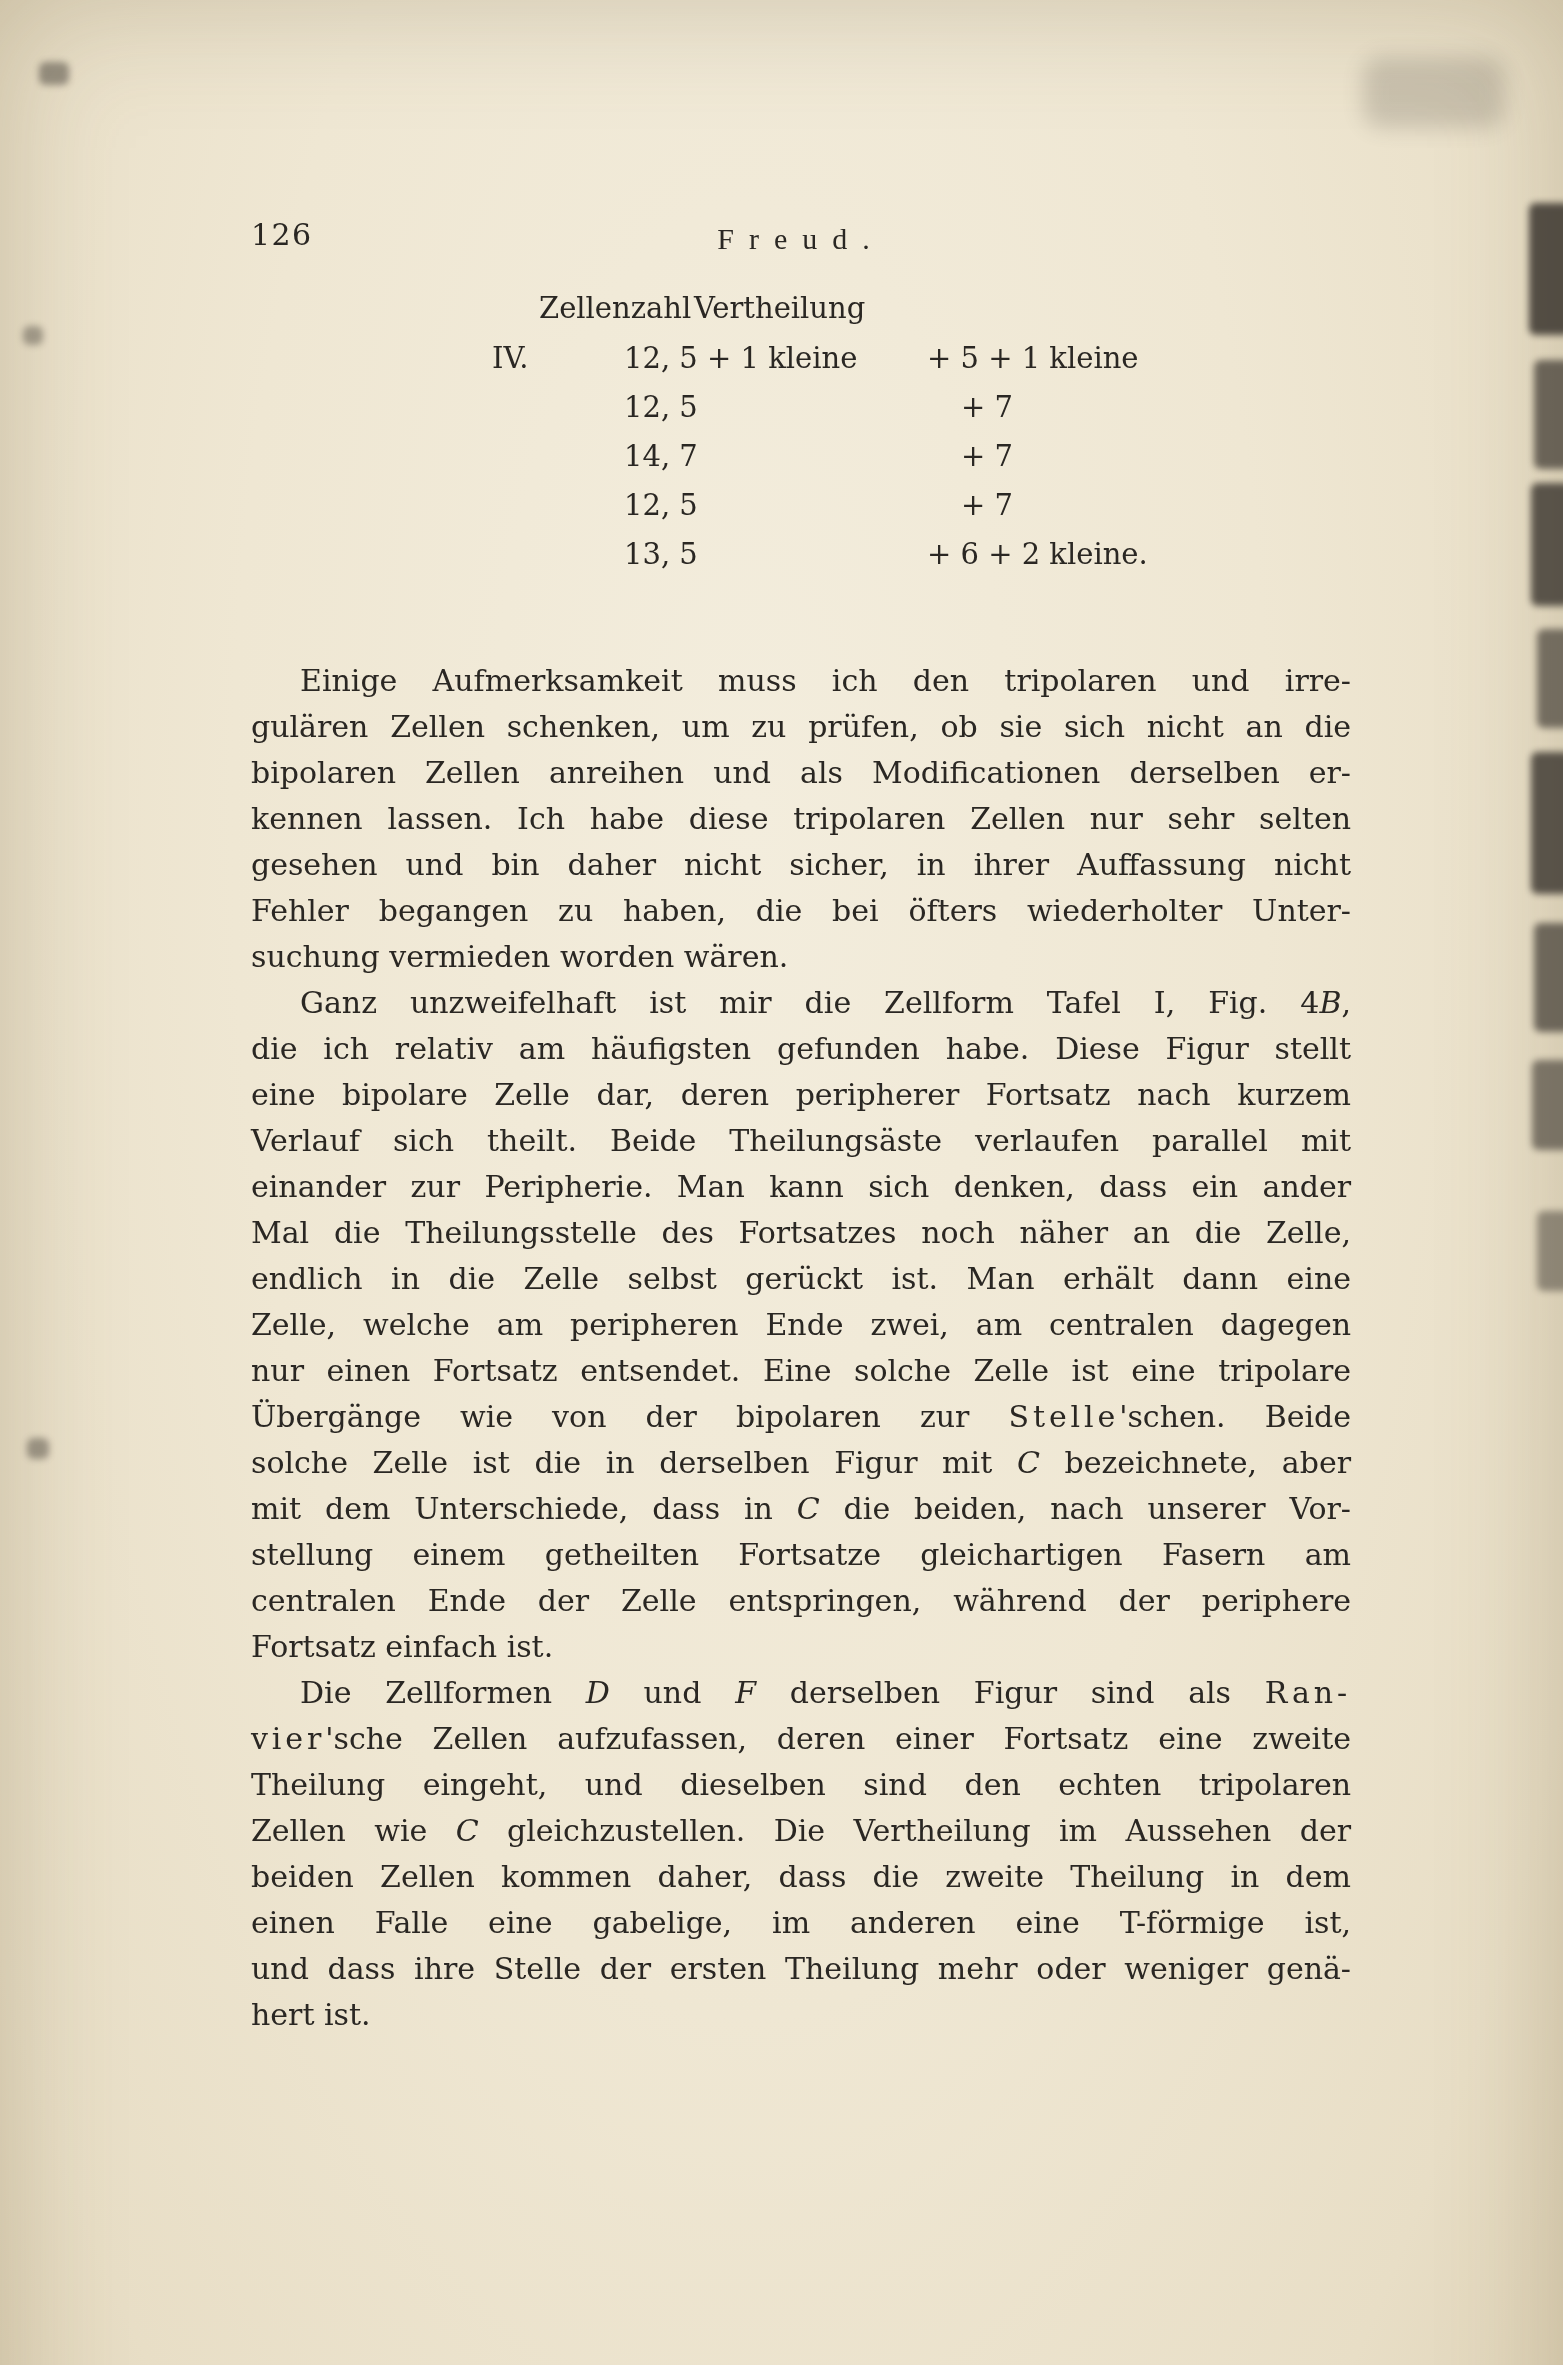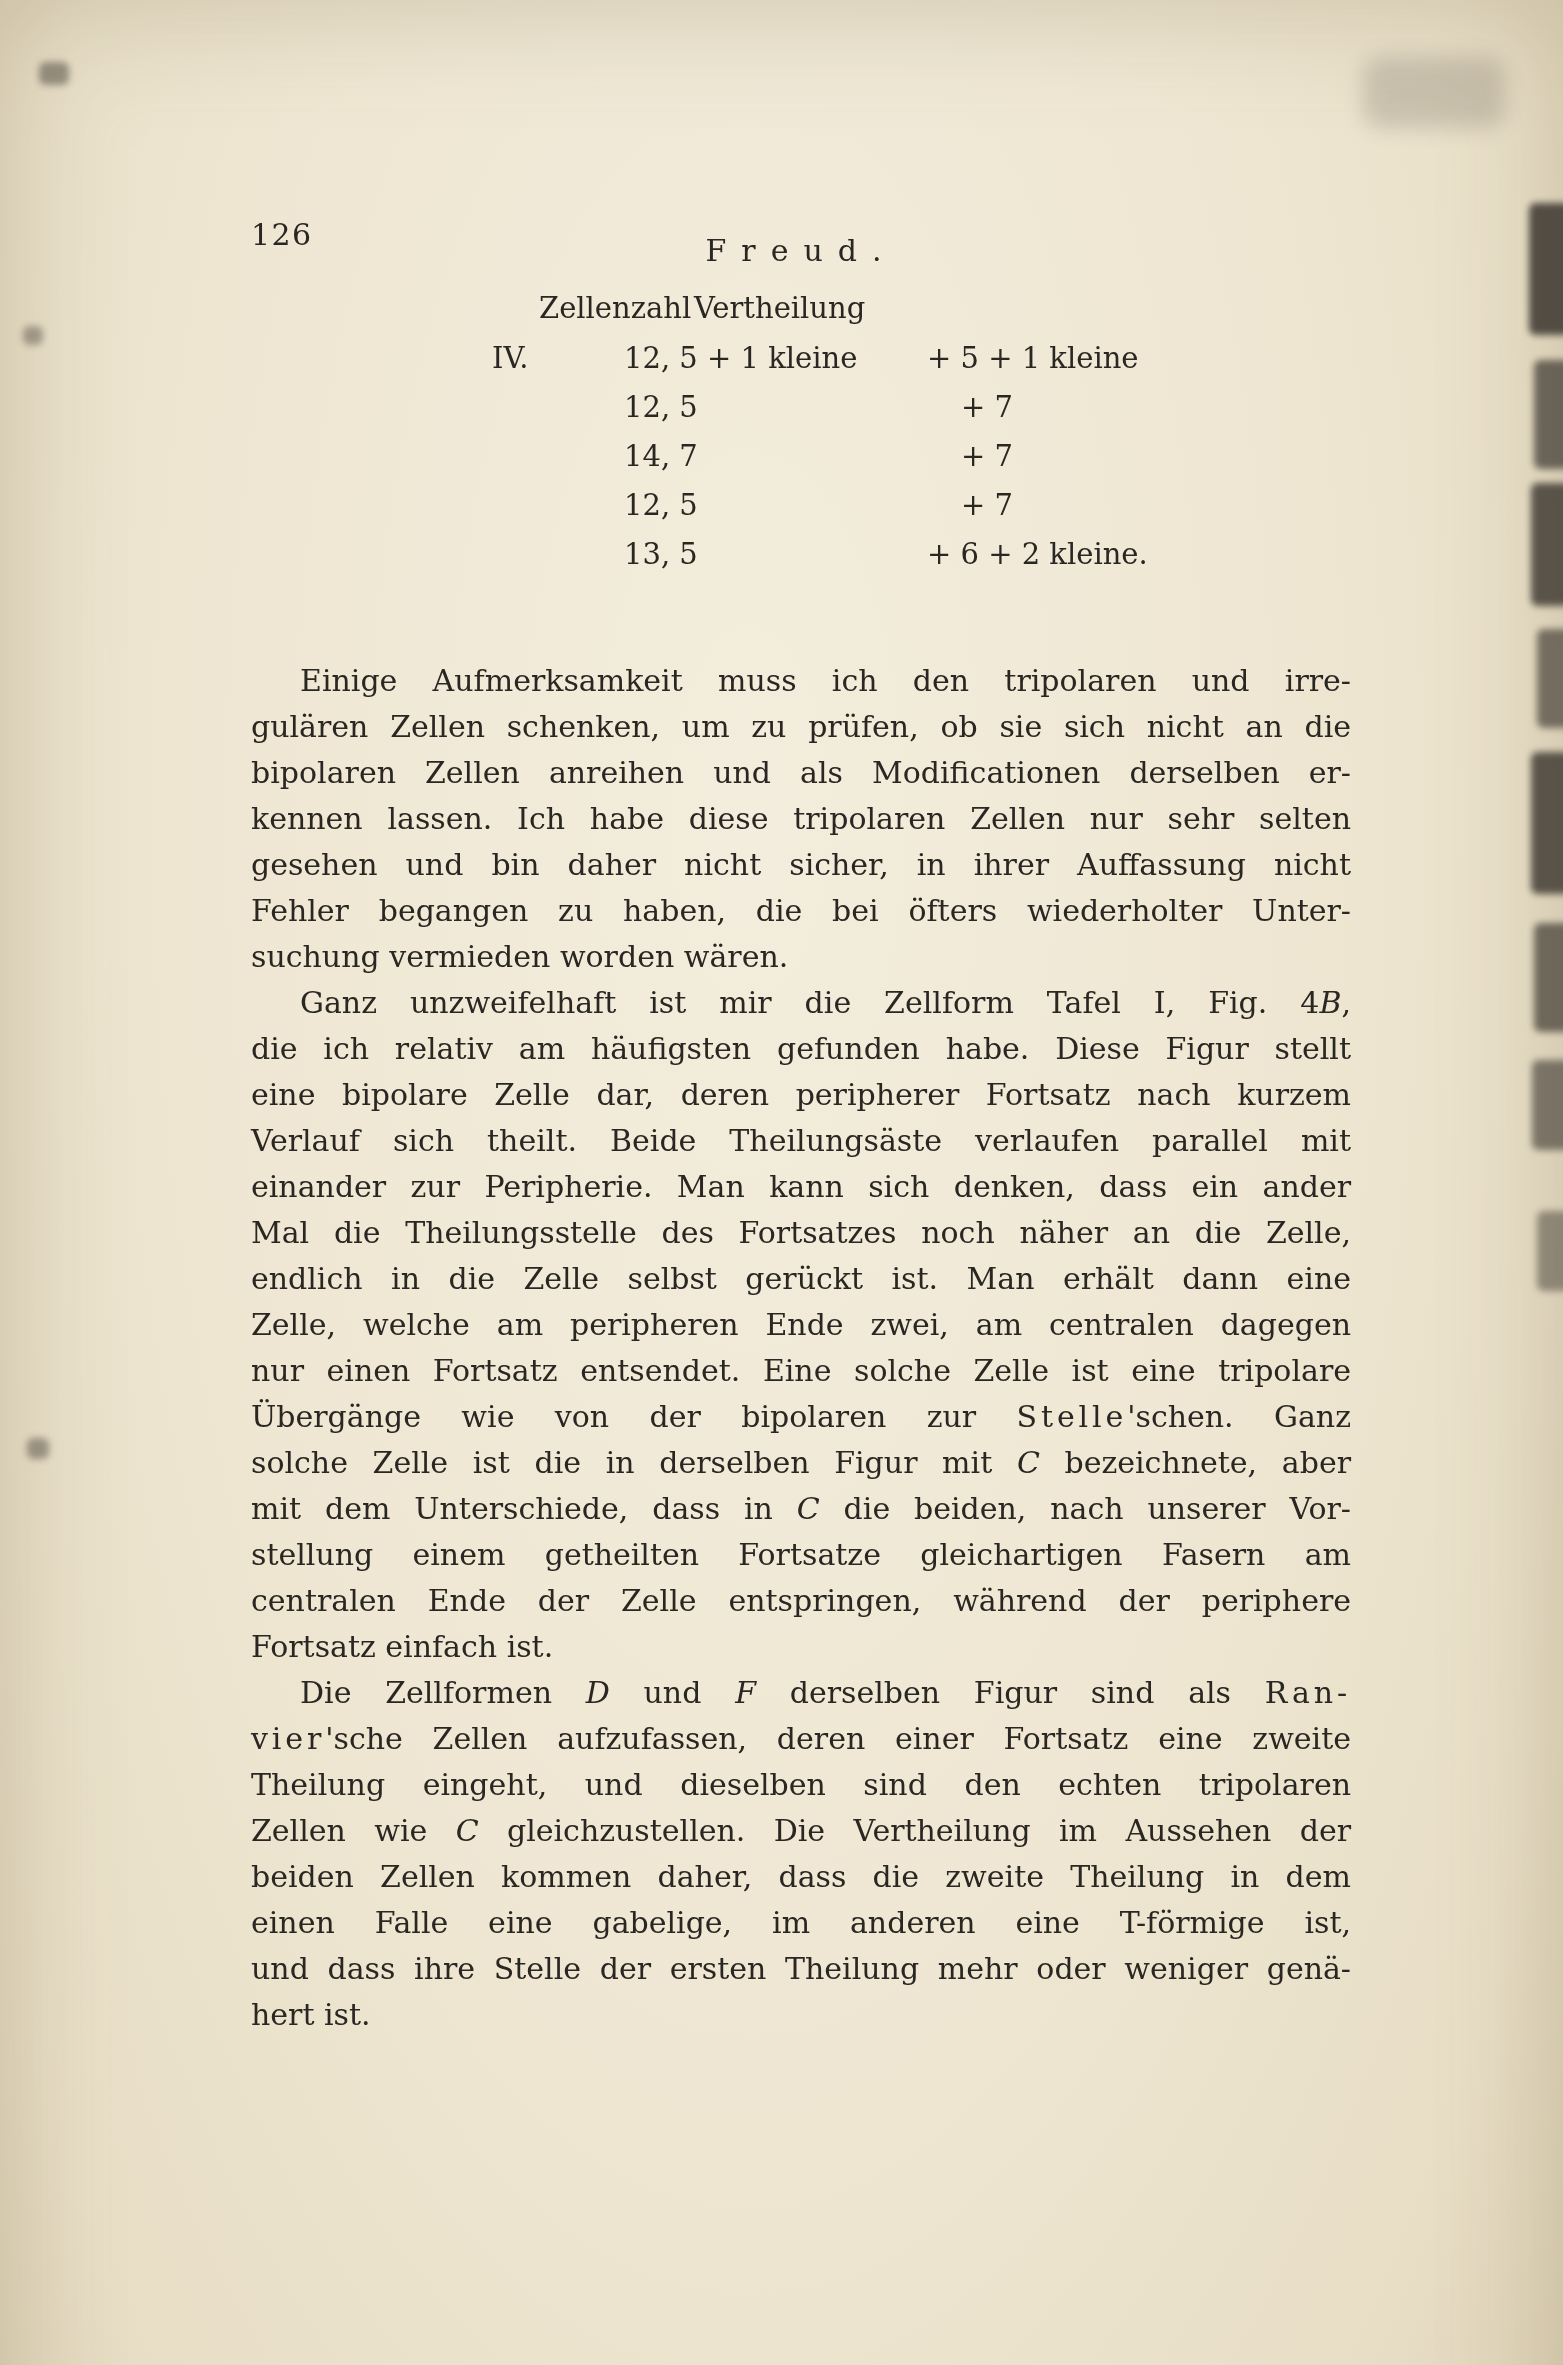--- a/index.html
+++ b/index.html
@@ -9,21 +9,21 @@
     height: 2707px;
     overflow: hidden;
     background: radial-gradient(ellipse at 48% 30%, #f3eddd 0%, #efe7d3 45%, #e8dec6 78%, #dccfb2 100%);
     box-shadow: inset 0 0 123px rgba(110, 92, 55, 0.28);
     font-family: "DejaVu Serif", "Liberation Serif", serif;
     color: #2a2723;
   }
   
   .header { position: absolute; left: 251px; top: 217px; width: 1100px; height: 43px; font-size: 30px; }
   .pagenum { position: absolute; left: 0; top: 0; letter-spacing: 1.4px; }
-  .running-head { position: absolute; left: 0; right: 0; top: 16px; text-align: center; letter-spacing: 0.5em; }
+  .running-head { position: absolute; left: 0; right: 0; top: 5px; text-align: center; letter-spacing: 0.5em; font-family: Liberation Serif, serif; }
   
   .disttable { position: absolute; left: 452px; top: 284px; font-size: 29px; line-height: 49px; }
   .tbl-head { position: relative; height: 50px; white-space: nowrap; }
   .tbl-head .h1 { position: absolute; left: 62px; top: 0; margin-left: 25px; }
   .tbl-head .h2 { position: absolute; left: 242px; top: 0; }
   .tbl-row { display: grid; grid-template-columns: 132px 303px auto; height: 49px; white-space: nowrap; }
   .tbl-row span { display: block; margin-left: 40px; }
   
   .tbl-row:nth-child(2) .c2, .tbl-row:nth-child(3) .c2, .tbl-row:nth-child(4) .c2 { padding-left: 34px; }
   
@@ -91,21 +91,21 @@
       <div class="line last"><span>suchung vermieden worden wären.</span></div>
       <div class="line first"><span>Ganz unzweifelhaft ist mir die Zellform Tafel I, Fig. 4</span><span class="i">B</span><span>,</span></div>
       <div class="line"><span>die ich relativ am häufigsten gefunden habe. Diese Figur stellt</span></div>
       <div class="line"><span>eine bipolare Zelle dar, deren peripherer Fortsatz nach kurzem</span></div>
       <div class="line"><span>Verlauf sich theilt. Beide Theilungsäste verlaufen parallel mit</span></div>
       <div class="line"><span>einander zur Peripherie. Man kann sich denken, dass ein ander</span></div>
       <div class="line"><span>Mal die Theilungsstelle des Fortsatzes noch näher an die Zelle,</span></div>
       <div class="line"><span>endlich in die Zelle selbst gerückt ist. Man erhält dann eine</span></div>
       <div class="line"><span>Zelle, welche am peripheren Ende zwei, am centralen dagegen</span></div>
       <div class="line"><span>nur einen Fortsatz entsendet. Eine solche Zelle ist eine tripolare</span></div>
-      <div class="line"><span>Übergänge wie von der bipolaren zur </span><span class="sp">Stelle</span><span>'schen. Ganz</span></div>
+      <div class="line"><span>Übergänge wie von der bipolaren zur </span><span class="sp">Stelle</span><span>'schen. Beide</span></div>
       <div class="line"><span>solche Zelle ist die in derselben Figur mit </span><span class="i">C</span><span> bezeichnete, aber</span></div>
       <div class="line"><span>mit dem Unterschiede, dass in </span><span class="i">C</span><span> die beiden, nach unserer Vor-</span></div>
       <div class="line"><span>stellung einem getheilten Fortsatze gleichartigen Fasern am</span></div>
       <div class="line"><span>centralen Ende der Zelle entspringen, während der periphere</span></div>
       <div class="line last"><span>Fortsatz einfach ist.</span></div>
       <div class="line first"><span>Die Zellformen </span><span class="i">D</span><span> und </span><span class="i">F</span><span> derselben Figur sind als </span><span class="sp">Ran-</span></div>
       <div class="line"><span class="sp">vier</span><span>'sche Zellen aufzufassen, deren einer Fortsatz eine zweite</span></div>
       <div class="line"><span>Theilung eingeht, und dieselben sind den echten tripolaren</span></div>
       <div class="line"><span>Zellen wie </span><span class="i">C</span><span> gleichzustellen. Die Vertheilung im Aussehen der</span></div>
       <div class="line"><span>beiden Zellen kommen daher, dass die zweite Theilung in dem</span></div>

